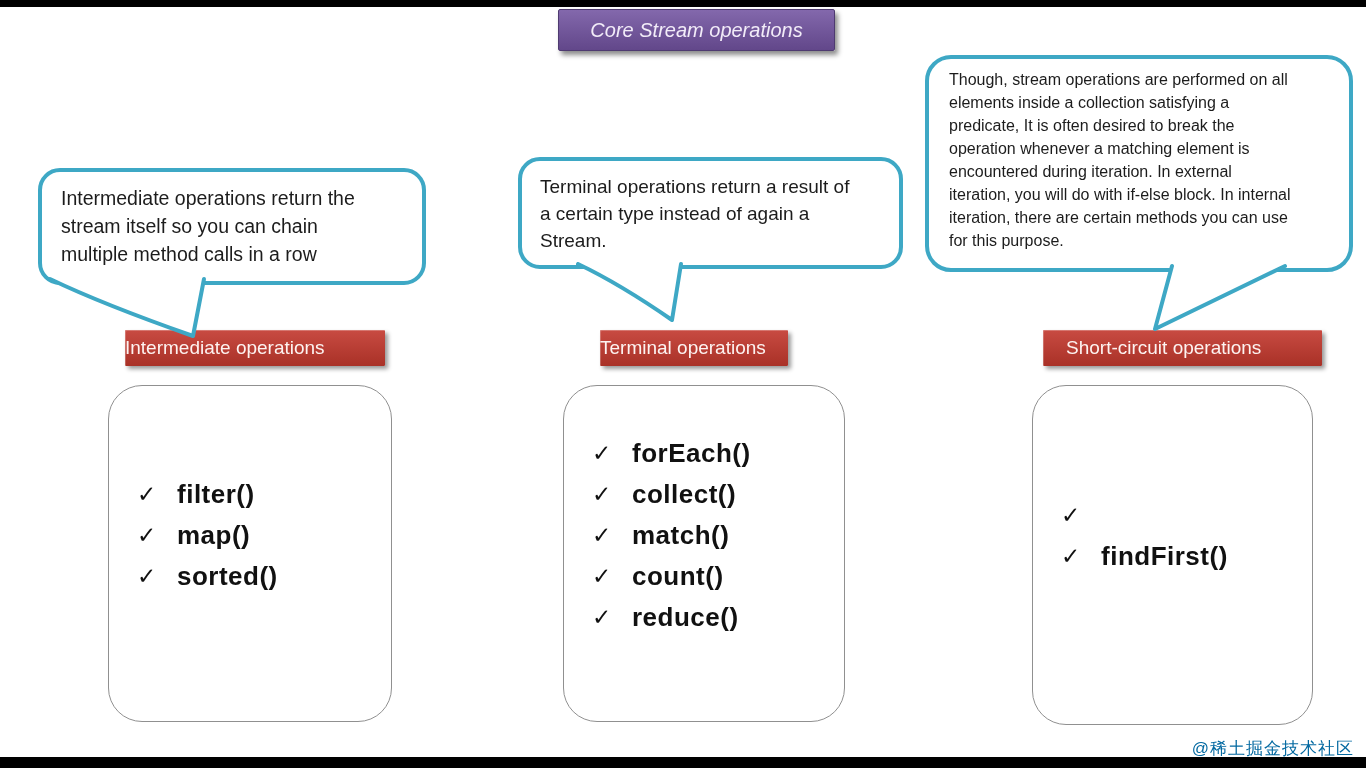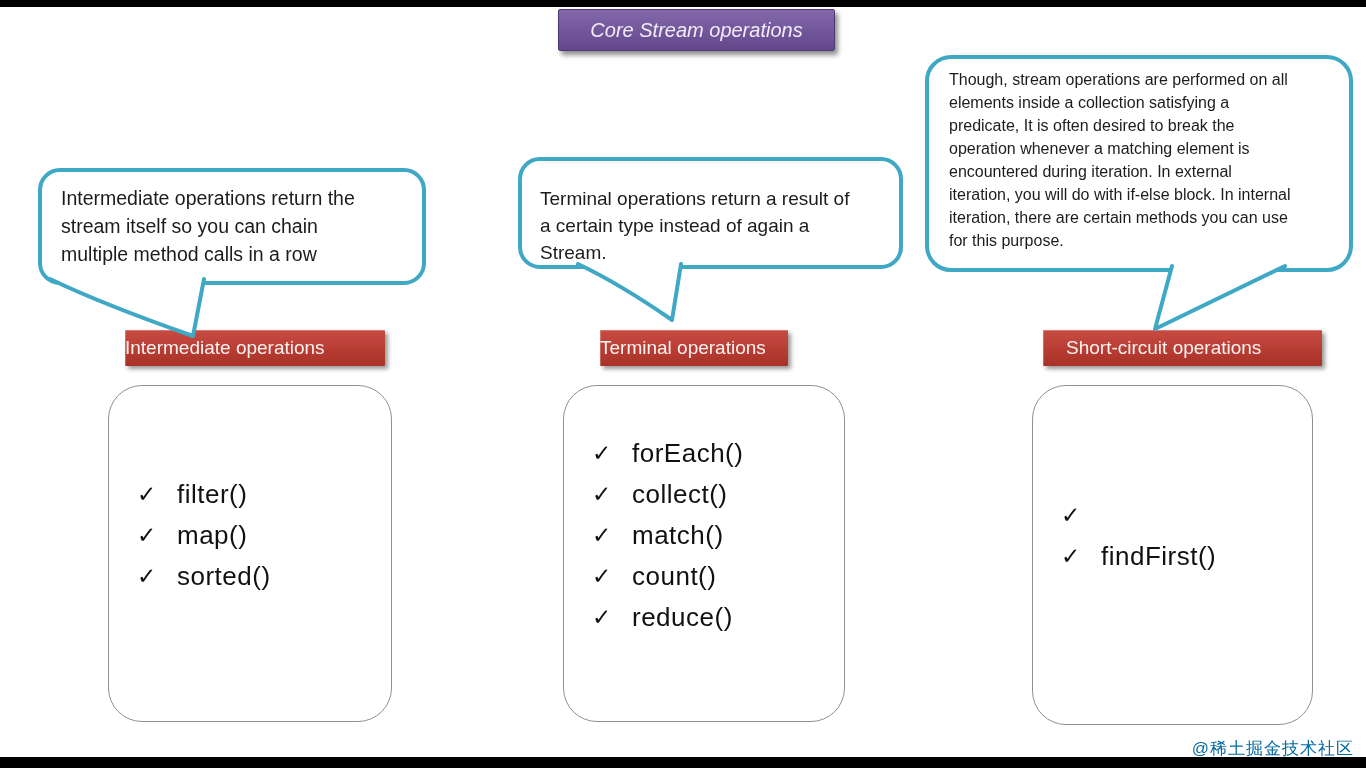--- a/index.html
+++ b/index.html
@@ -24,21 +24,21 @@
 
   
   .bubble{
     position:absolute;background:#fff;border:4px solid #3ea8c5;
     z-index:2;box-sizing:border-box;color:#1c1c1c;
   }
   .bubble p{margin:0;white-space:pre-line;}
   .bubble.b1{left:38px;top:168px;width:388px;height:117px;border-radius:22px;
     padding:12px 19px;font-size:19.5px;line-height:28px;}
   .bubble.b2{left:518px;top:157px;width:385px;height:112px;border-radius:22px;
-    padding:24px 18px;font-size:19px;line-height:27px;}
+    padding:12px 18px;font-size:19px;line-height:27px;}
   .bubble.b3{left:925px;top:55px;width:428px;height:217px;border-radius:26px;
     padding:9px 20px;font-size:16px;line-height:23px;}
 
   .tail{position:absolute;z-index:5;}
   .tail path{fill:#ffffff;stroke:#3ea8c5;stroke-width:4;stroke-linejoin:round;stroke-linecap:round;}
   .tail.t1{left:42px;top:276px;}
   .tail.t2{left:570px;top:262px;}
   .tail.t3{left:1145px;top:263px;}
 
   
@@ -57,21 +57,21 @@
   .mbox{
     position:absolute;background:#fff;border:1.5px solid #909090;border-radius:34px;
     box-sizing:border-box;z-index:1;
   }
   .mbox.x1{left:108px;top:385px;width:284px;height:337px;padding:88px 10px 0 28px;}
   .mbox.x2{left:563px;top:385px;width:282px;height:337px;padding:47px 10px 0 28px;}
   .mbox.x3{left:1032px;top:385px;width:281px;height:340px;padding:109px 10px 0 28px;}
 
   .mrow{height:41px;display:flex;align-items:center;}
   .chk{font-size:23px;color:#111;width:24px;flex:0 0 24px;}
-  .mtxt{font-size:26px;font-weight:normal;color:#111;margin-left:16px;letter-spacing:0.5px;}
+  .mtxt{font-size:26px;font-weight:bold;color:#111;margin-left:16px;letter-spacing:0.5px;}
 
   .watermark{
     position:absolute;top:737px;right:12px;z-index:6;
     color:#0369a1;font-size:17px;letter-spacing:1px;
   }
 </style>
 </head>
 <body>
 
 <div class="bar top"></div>

